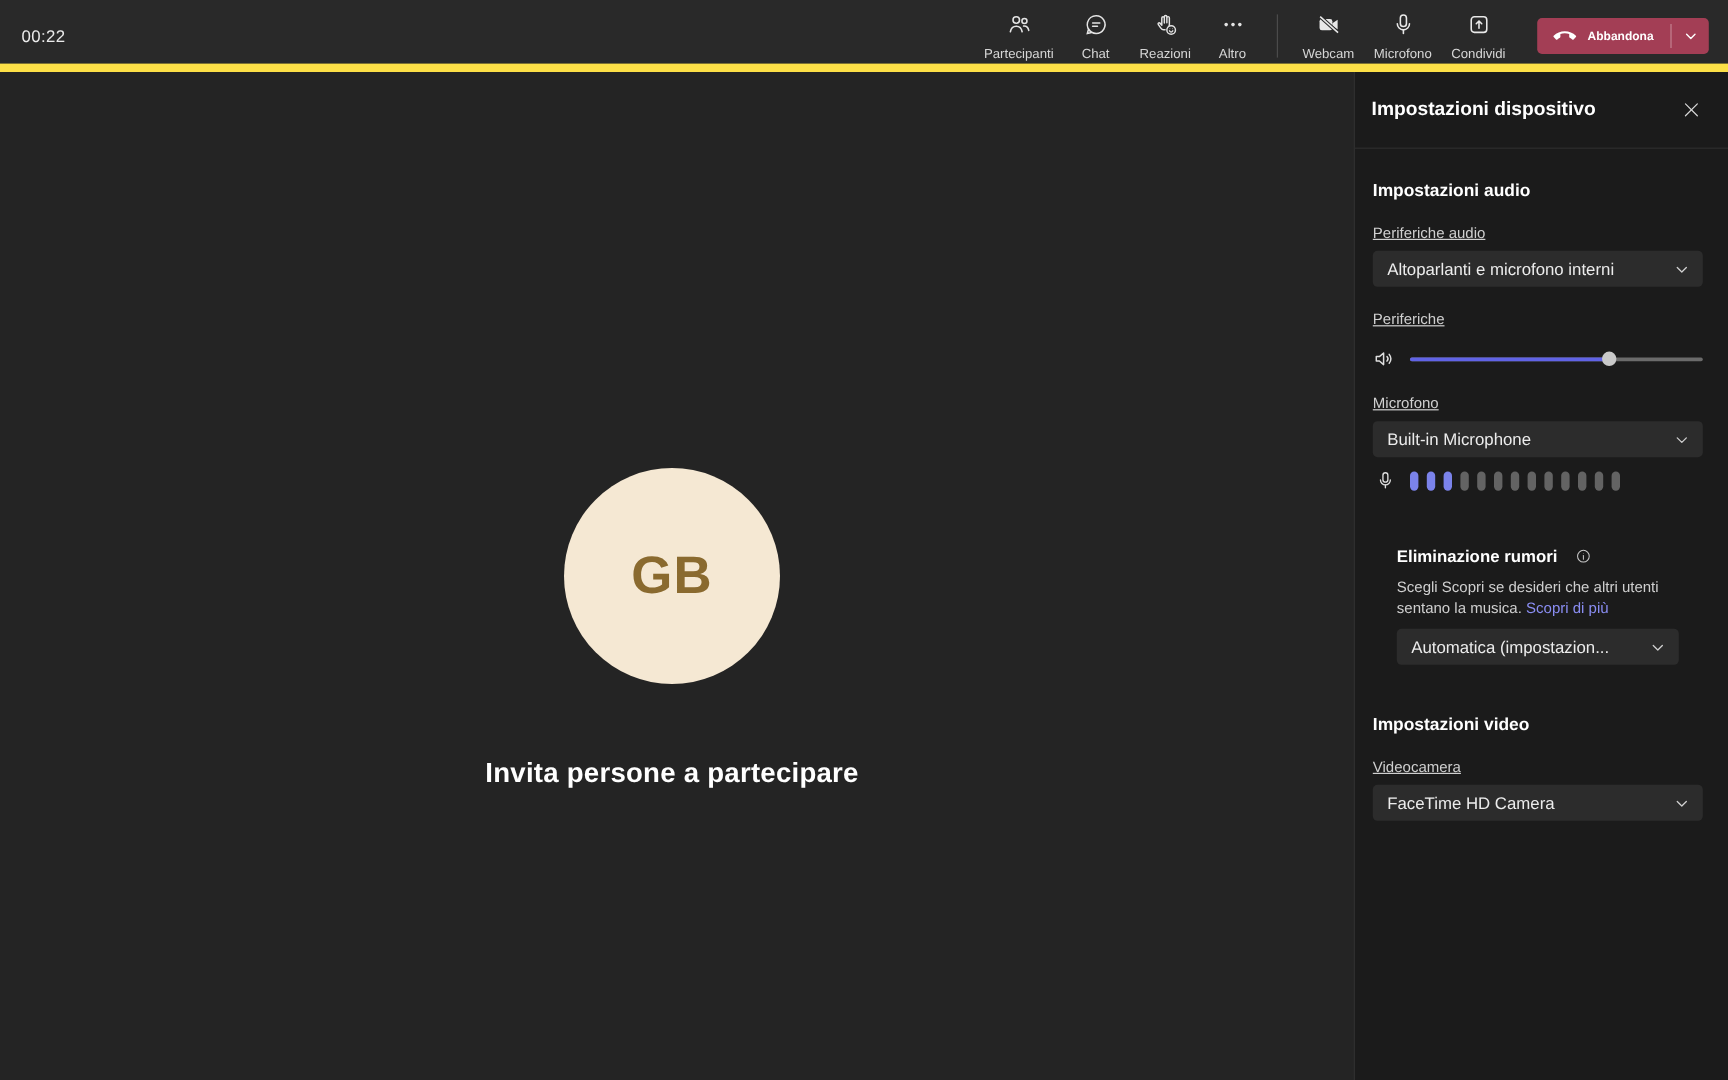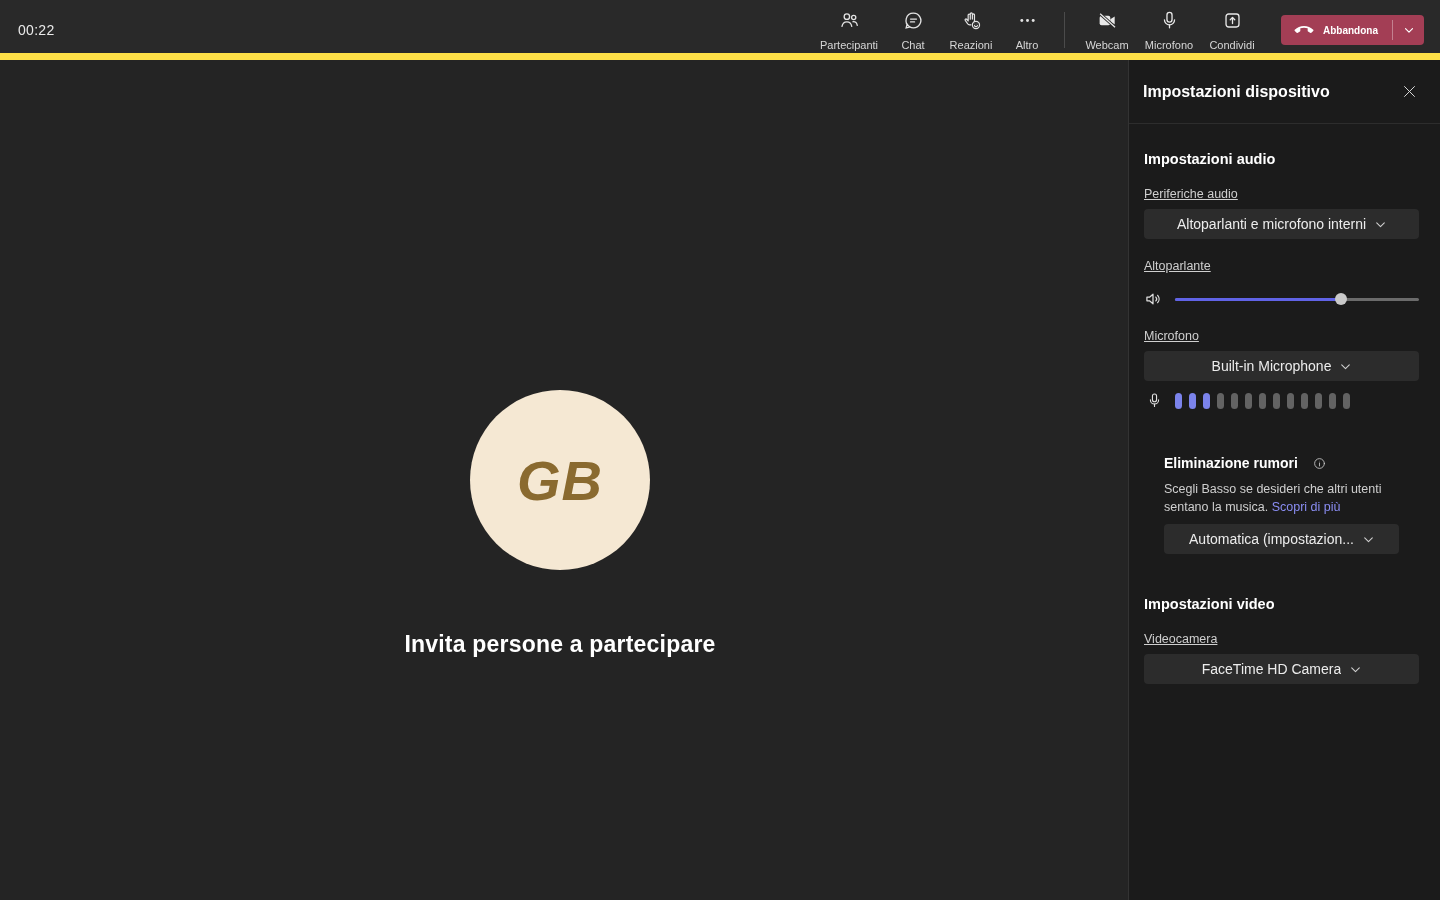--- a/index.html
+++ b/index.html
@@ -26,35 +26,35 @@
     overflow:hidden; background:var(--leave-red); cursor:pointer; }
   .leave-main{ display:flex; align-items:center; gap:9px; padding:0 14px 0 13px; }
   .leave-main svg{ width:20px; height:20px; }
   .leave-text{ color:#fff; font-size:10px; font-weight:700; }
   .leave-sep{ width:1px; background:rgba(255,255,255,.35); margin:5px 0; }
   .leave-caret{ width:31px; display:flex; align-items:center; justify-content:center; }
   
   .stage{ position:absolute; top:60px; left:0; width:1128px; height:840px; background:#242424; }
   .avatar{ position:absolute; left:470px; top:330px; width:180px; height:180px; border-radius:50%;
     background:var(--avatar-bg); display:flex; align-items:center; justify-content:center; }
-  .avatar span{ color:var(--avatar-text); font-size:56px; font-weight:600; letter-spacing:1px;font-style:italic; }
+  .avatar span{ color:var(--avatar-text); font-size:44px; font-weight:600; letter-spacing:1px; }
   .invite{ position:absolute; top:571px; left:0; width:1120px; text-align:center;
     color:#fff; font-size:23px; font-weight:700; letter-spacing:.2px; }
   
   .panel{ position:absolute; top:60px; right:0; width:312px; height:840px; background:#1b1b1b;
     border-left:1px solid #333; color:#fff; }
   .panel-header{ height:64px; display:flex; align-items:center; justify-content:space-between;
     padding:0 21px 0 14px; border-bottom:1px solid #2d2d2d; }
   .panel-title{ font-size:16px; font-weight:700; }
   .close-btn{ width:20px; height:20px; display:flex; align-items:center; justify-content:center; cursor:pointer; }
   .panel-body{ padding:0 21px 0 15px; }
   .section-title{ font-size:14.5px; font-weight:700; margin-top:27px; }
   .field-label{ font-size:12.5px; color:#cfcfcf; margin-top:20px;text-decoration:underline; }
   .dropdown{ margin-top:8px; height:30px; background:#2c2c2c; border-radius:4px; display:flex;
-    align-items:center; justify-content:center; padding:0 11px 0 12px; cursor:pointer; }
+    align-items:center; justify-content:space-between; padding:0 11px 0 12px; cursor:pointer; }
   .dropdown .val{ font-size:14px; color:#ececec; white-space:nowrap; overflow:hidden; }
   .chev{ width:13px; height:13px; flex:none; margin-left:8px; }
   
   .slider-row{ margin-top:16px; display:flex; align-items:center; gap:11px; }
   .slider-row .spk{ width:20px; height:20px; flex:none; }
   .slider{ position:relative; flex:1; height:12px; cursor:pointer; }
   .slider .track{ position:absolute; top:5px; left:0; right:0; height:3px; border-radius:2px; background:#6b6b6b; }
   .slider .fill{ position:absolute; top:5px; left:0; height:3px; border-radius:2px; background:var(--slider-fill); }
   .slider .thumb{ position:absolute; top:0; width:12px; height:12px; border-radius:50%; background:#c9c9c9; }
   
@@ -211,21 +211,21 @@
     <div class="field-label">Periferiche audio</div>
     <div class="dropdown">
       <span class="val">Altoparlanti e microfono interni</span>
       <span class="chev">
         <svg viewBox="0 0 24 24" fill="none" stroke="#cfcfcf" stroke-width="2" stroke-linecap="round" stroke-linejoin="round">
             <polyline points="5,9 12,16 19,9"></polyline>
           </svg>
       </span>
     </div>
 
-    <div class="field-label">Altoparlante</div>
+    <div class="field-label">Periferiche</div>
 
     <div class="slider-row">
       <span class="spk">
         <svg viewBox="0 0 24 24" fill="none" stroke="#dedede" stroke-width="1.5" stroke-linecap="round" stroke-linejoin="round">
           <path d="M3.5 9.8v4.4h3.1l4.2 3.6V6.2L6.6 9.8H3.5z"></path>
           <path d="M14.2 9.7a3.4 3.4 0 0 1 0 4.6"></path>
           <path d="M16.4 7.6a6.6 6.6 0 0 1 0 8.8"></path>
         </svg>
       </span>
       <div class="slider">
@@ -275,21 +275,21 @@
         <span class="noise-title">Eliminazione rumori</span>
         <span class="info">
           <svg viewBox="0 0 24 24" fill="none" stroke="#c7c7c7" stroke-width="1.6" stroke-linecap="round">
             <circle cx="12" cy="12" r="9"></circle>
             <line x1="12" y1="11" x2="12" y2="16.5"></line>
             <circle cx="12" cy="7.6" r="0.6" fill="#c7c7c7" stroke="none"></circle>
           </svg>
         </span>
       </div>
       <div class="noise-desc">
-        <span>Scegli Basso se desideri che altri utenti sentano la musica.</span>
+        <span>Scegli Scopri se desideri che altri utenti sentano la musica.</span>
         <span class="link">Scopri di più</span>
       </div>
       <div class="dropdown">
         <span class="val">Automatica (impostazion...</span>
         <span class="chev">
           <svg viewBox="0 0 24 24" fill="none" stroke="#cfcfcf" stroke-width="2" stroke-linecap="round" stroke-linejoin="round">
               <polyline points="5,9 12,16 19,9"></polyline>
             </svg>
         </span>
       </div>

